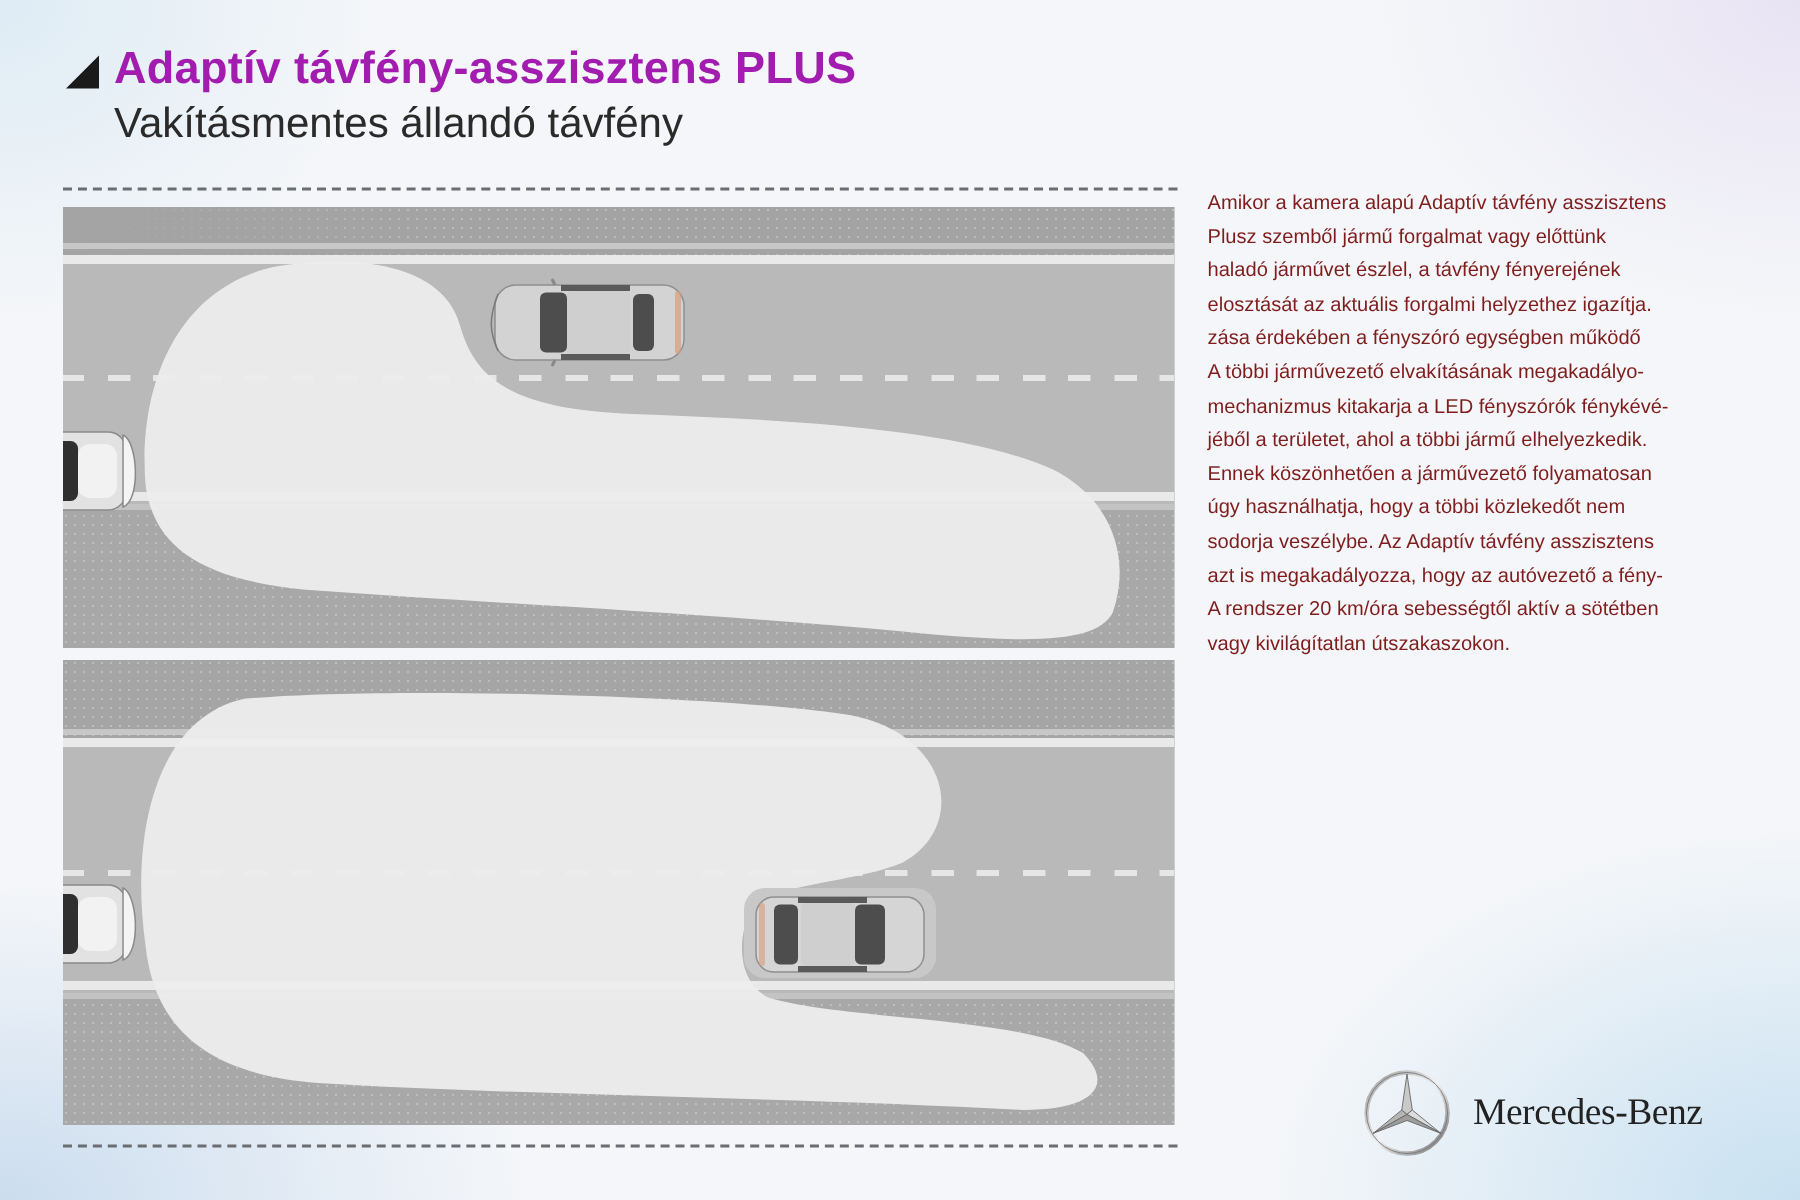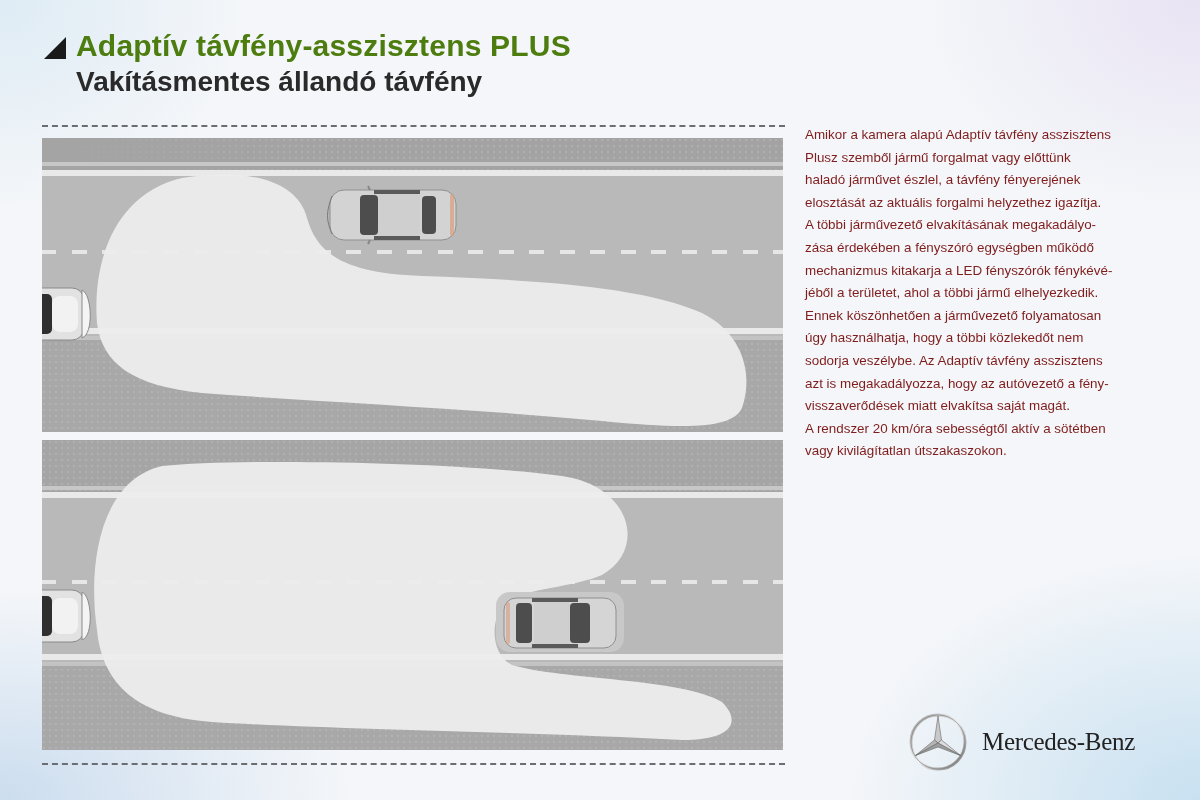--- a/index.html
+++ b/index.html
@@ -7,22 +7,22 @@
     font-family:"Liberation Sans","DejaVu Sans",sans-serif;
     background:
       radial-gradient(ellipse 500px 300px at 0% 100%, rgba(170,200,230,0.55), rgba(255,255,255,0) 70%),
       radial-gradient(ellipse 400px 300px at 100% 0%, rgba(225,215,240,0.6), rgba(255,255,255,0) 70%),
       radial-gradient(ellipse 500px 350px at 100% 100%, rgba(170,210,235,0.6), rgba(255,255,255,0) 70%),
       radial-gradient(ellipse 350px 300px at 0% 0%, rgba(200,225,240,0.5), rgba(255,255,255,0) 70%),
       #f4f6f9;}
   .title-wrap{position:absolute;left:44px;top:28px;}
   .title-row{display:flex;align-items:center;}
   .tri{width:0;height:0;border-left:22px solid transparent;border-bottom:22px solid #1a1a1a;margin-right:10px;margin-top:4px;}
-  .title{font-size:30px;font-weight:bold;color:#4d7c0f;letter-spacing:0.2px;line-height:36px;text-align:center;}
-  .subtitle{font-size:28px;color:#2a2a2a;margin-left:32px;line-height:36px;font-weight:bold;}
+  .title{font-size:30px;font-weight:bold;color:#a21caf;letter-spacing:0.2px;line-height:36px;text-align:center;}
+  .subtitle{font-size:28px;color:#2a2a2a;margin-left:32px;line-height:36px;font-weight:normal;}
   .dash{position:absolute;left:42px;width:743px;height:0;border-top:2px dashed #6a6d72;}
   .panel{position:absolute;left:42px;width:741px;overflow:hidden;background:#a9a9a9;}
   .panel svg{display:block;}
   .body-text{position:absolute;left:805px;top:124px;width:380px;font-size:13.4px;line-height:22.6px;color:#7f1d1d;}
   .body-text div{white-space:nowrap;}
   .logo{position:absolute;left:908px;top:712px;display:flex;align-items:center;}
   .logo-text{font-family:"Liberation Serif","DejaVu Serif",serif;font-size:25px;color:#222;margin-left:14px;letter-spacing:-0.3px;}
 </style>
 </head>
 <body>
@@ -180,29 +180,28 @@
   </svg>
 </div>
 
 <div class="dash" style="top:763px;"></div>
 
 <div class="body-text">
   <div>Amikor a kamera alapú Adaptív távfény asszisztens</div>
   <div>Plusz szemből jármű forgalmat vagy előttünk</div>
   <div>haladó járművet észlel, a távfény fényerejének</div>
   <div>elosztását az aktuális forgalmi helyzethez igazítja.</div>
+  <div>zása érdekében a fényszóró egységben működő</div>
   <div>A többi járművezető elvakításának megakadályo-</div>
-  <div>zása érdekében a fényszóró egységben működő</div>
   <div>mechanizmus kitakarja a LED fényszórók fénykévé-</div>
   <div>jéből a területet, ahol a többi jármű elhelyezkedik.</div>
   <div>Ennek köszönhetően a járművezető folyamatosan</div>
   <div>úgy használhatja, hogy a többi közlekedőt nem</div>
   <div>sodorja veszélybe. Az Adaptív távfény asszisztens</div>
   <div>azt is megakadályozza, hogy az autóvezető a fény-</div>
-  <div>visszaverődések miatt elvakítsa saját magát.</div>
   <div>A rendszer 20 km/óra sebességtől aktív a sötétben</div>
   <div>vagy kivilágítatlan útszakaszokon.</div>
 </div>
 
 <div class="logo">
   <svg width="60" height="60" viewBox="0 0 60 60">
     <defs>
       <linearGradient id="chrome" x1="0" y1="0" x2="1" y2="1">
         <stop offset="0" stop-color="#9a9a9a"></stop>
         <stop offset="0.5" stop-color="#f0f0f0"></stop>

